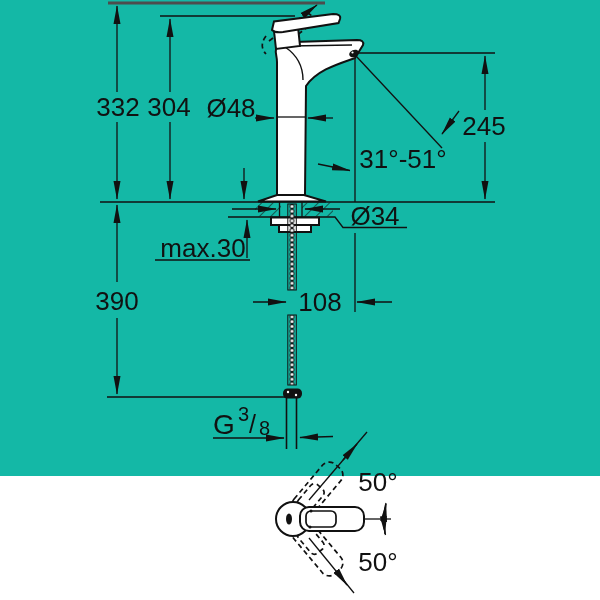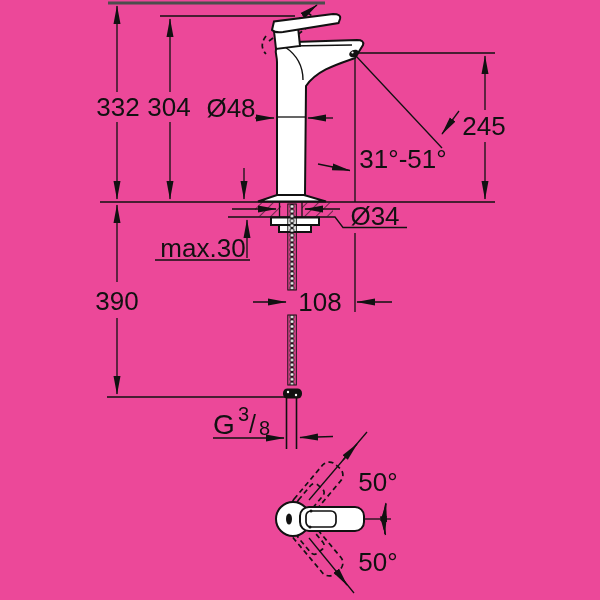--- a/index.html
+++ b/index.html
@@ -1,16 +1,16 @@
 <!DOCTYPE html>
 <html><head>
 <meta charset="utf-8">
 <style>
   html,body{margin:0;padding:0;background:#fff;width:600px;height:600px;overflow:hidden}
-  .stage{position:relative;width:600px;height:600px;background:#ec4899}
+  .stage{position:relative;width:600px;height:476px;background:#14b8a6}
   svg{display:block}
   .lbl{font-family:"Liberation Sans",sans-serif;font-size:26px;fill:#111111}
   .lbl-sm{font-family:"Liberation Sans",sans-serif;font-size:20px;fill:#111111}
   .lbl-md{font-family:"Liberation Sans",sans-serif;font-size:25px;fill:#111111}
   .lbl-g{font-family:"Liberation Sans",sans-serif;font-size:28px;fill:#111111}
   .dim{stroke:#111111;stroke-width:1.3;fill:none}
   .ref{stroke:#111111;stroke-width:1.4;fill:none}
   .out{stroke:#111111;stroke-width:2;fill:#ffffff}
   .thin{stroke:#111111;stroke-width:1.4;fill:none}
   .dash{stroke:#111111;stroke-width:1.7;fill:none;stroke-dasharray:5 3.5}

